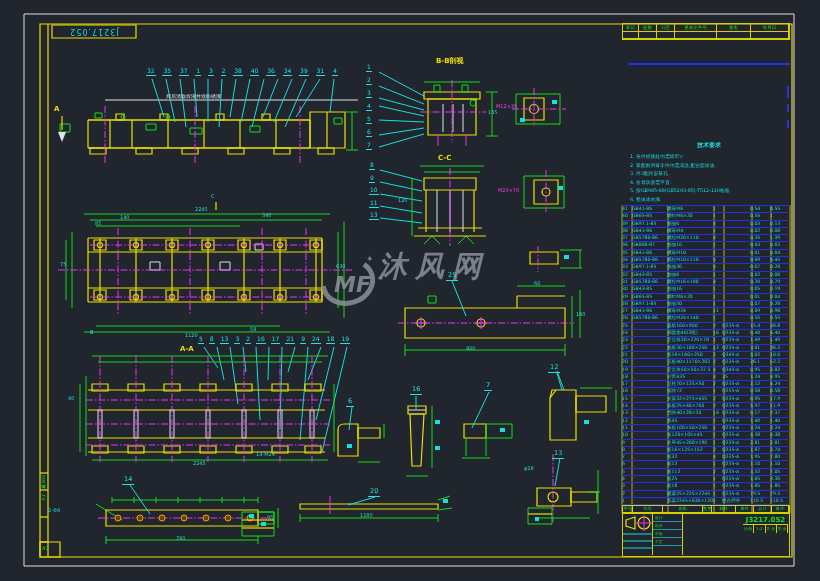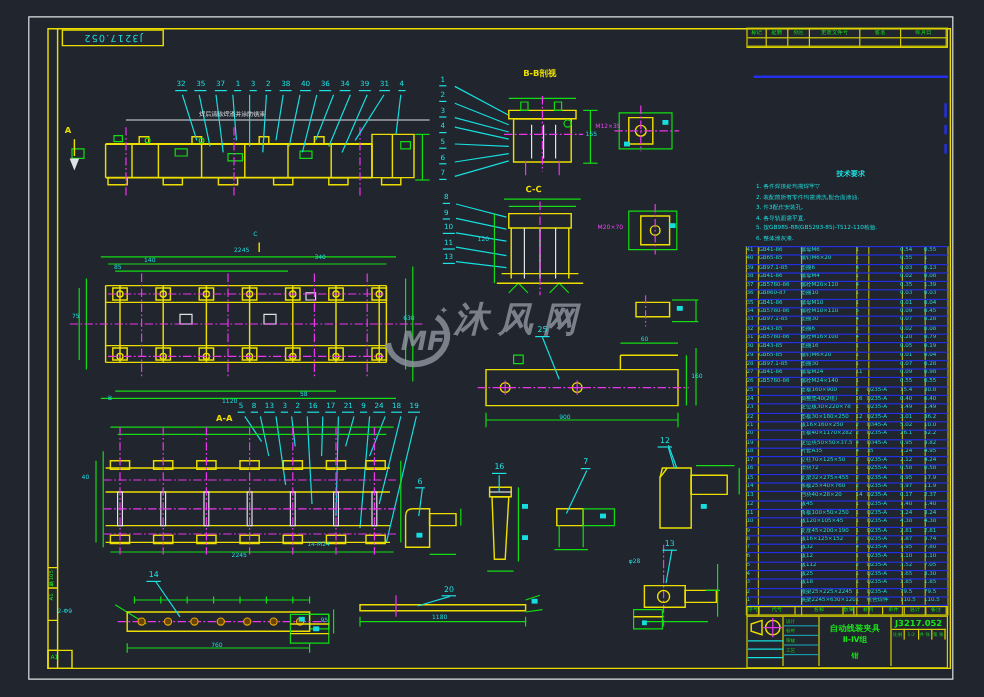--- a/index.html
+++ b/index.html
@@ -1003,25 +1003,20 @@
         <line x1="0" y1="34" x2="30" y2="34" class="sc"></line>
       </svg>
     </div>
     <div class="tb-cell" style="left:30px;top:0;width:30px;height:41px;border-right:1px solid #d8cf00;">
 
     <div class="sigrow">设计</div>
         <div class="sigrow">校对</div>
         <div class="sigrow">审核</div>
         <div class="sigrow">工艺</div>
       </div>
-    <div class="tb-cell tb-title" style="left:60px;top:0;width:60px;height:41px;border-right:1px solid #d8cf00;">
-      <div style="font-size:7px;margin-top:5px;">自动线装夹具</div>
-      <div style="font-size:6.5px;">Ⅱ-Ⅳ组</div>
-      <div style="font-size:6px;margin-top:4px;">钳</div>
-    </div>
     <div class="tb-cell" style="left:120px;top:0;width:45px;height:41px;">
       <div class="tb-no" style="font-size:7px;text-align:center;margin-top:2px;">J3217.052</div>
       <div class="infocells">
 
       <span>比例</span>
           <span>1:2</span>
           <span>共 张</span>
           <span>第 张</span>
         </div>
     </div>

